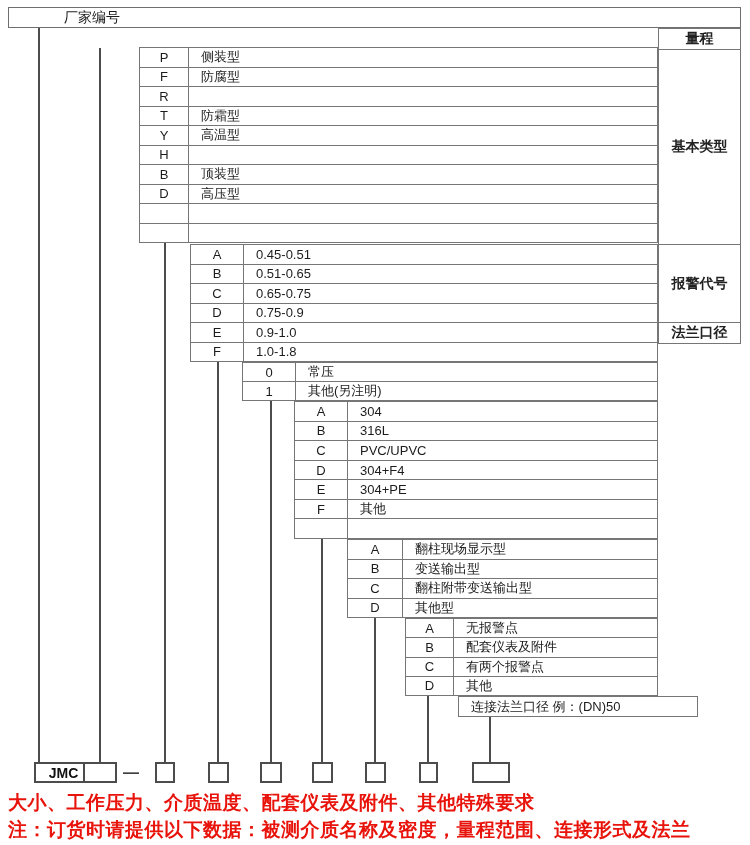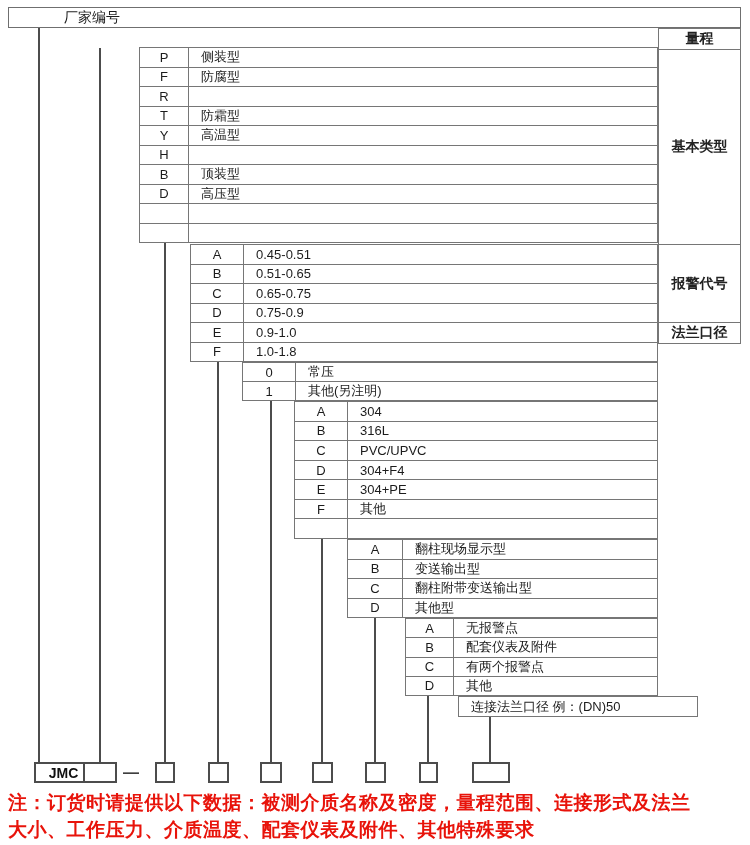--- a/index.html
+++ b/index.html
@@ -260,17 +260,17 @@
   <div class="dash">—</div>
   <div class="bbox" id="b3"></div>
   <div class="bbox" id="b4"></div>
   <div class="bbox" id="b5"></div>
   <div class="bbox" id="b6"></div>
   <div class="bbox" id="b7"></div>
   <div class="bbox" id="b8"></div>
   <div class="bbox" id="b9"></div>
 
   <div class="note">
+    <div>大小、工作压力、介质温度、配套仪表及附件、其他特殊要求</div>
     <div>注：订货时请提供以下数据：被测介质名称及密度，量程范围、连接形式及法兰</div>
-    <div>大小、工作压力、介质温度、配套仪表及附件、其他特殊要求</div>
   </div>
 
 </div>
 
 </body></html>

